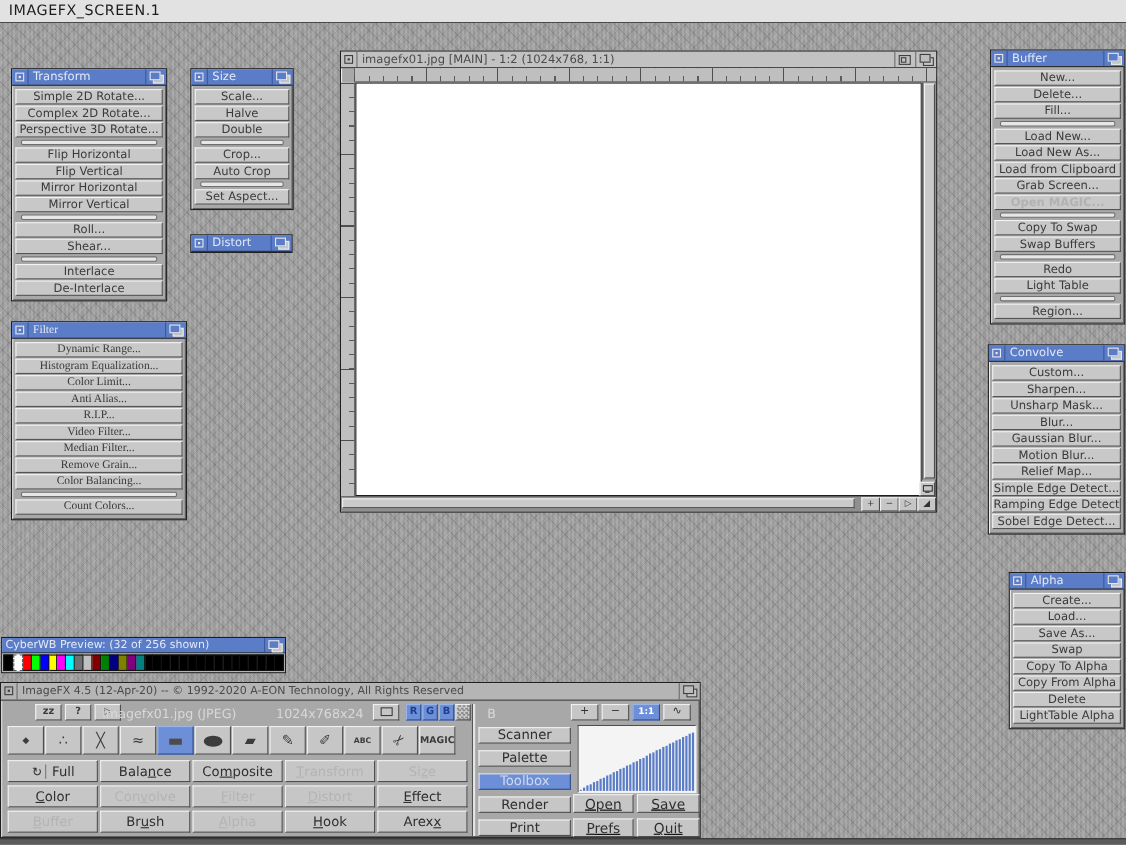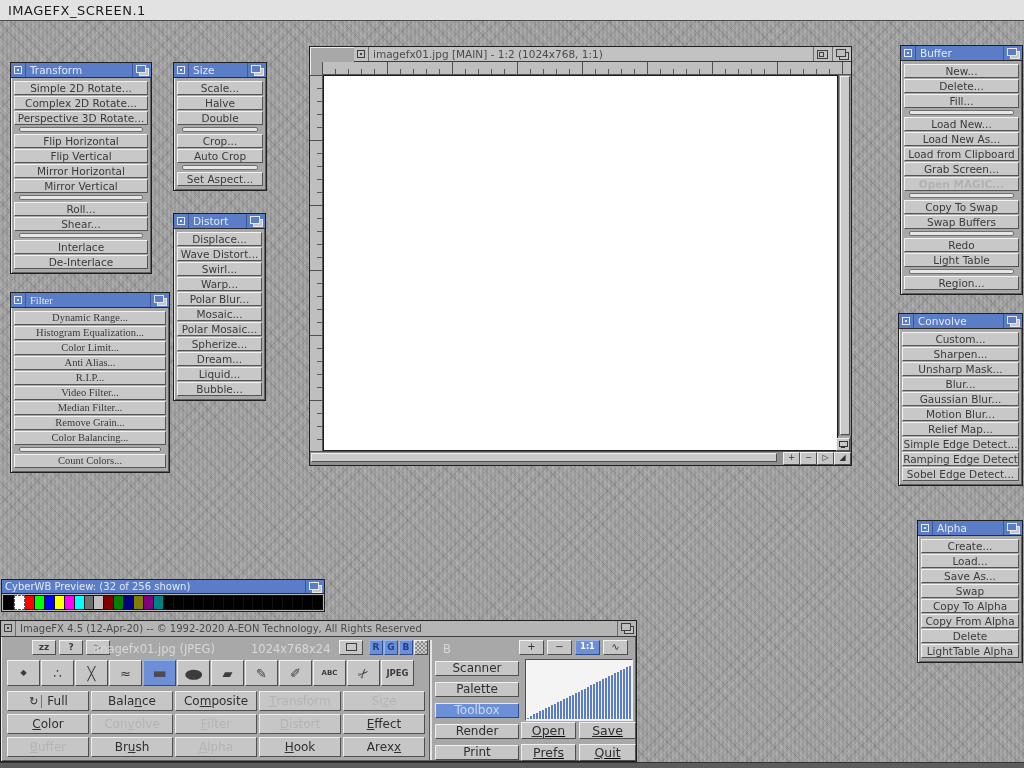--- a/index.html
+++ b/index.html
@@ -47,21 +47,21 @@
 
   .pbody{padding:2px 3px 3px;}
   .pbtn{height:12px;line-height:12px;margin:1px 0;text-align:center;font-size:10.5px;color:#3a3a3a;
         background:#c8c8c8;border:1px solid;border-color:#f2f2f2 #545454 #545454 #f2f2f2;
         white-space:nowrap;overflow:hidden;cursor:default;}
   .pbtn.ghost{color:#b2b2b2;font-weight:bold;}
   .psep{height:3px;margin:2px 5px;background:#e6e6e6;border:1px solid #6f6f6f;border-radius:2px;}
 
   
   .imagewin{left:309px;top:25px;width:543px;height:420px;display:flex;flex-direction:column;}
-  .wtitle{height:14px;background:#c2c2c2;display:flex;align-items:flex-end;border-bottom:1px solid #3c3c3c;margin-left:44px;}
+  .wtitle{height:14px;background:#c2c2c2;display:flex;align-items:flex-end;border-bottom:1px solid #3c3c3c;}
   .wtitle .ttext{color:#4a4a4a;}
   .iw-ruler{height:12px;margin-left:12px;border-bottom:1px solid #555;
     background:
       repeating-linear-gradient(90deg,#4f4f4f 0 1px, rgba(0,0,0,0) 1px 65px),
       linear-gradient(#bfbfbf 0 58%, rgba(0,0,0,0) 58%),
       repeating-linear-gradient(90deg,#5a5a5a 0 1px, rgba(0,0,0,0) 1px 13px),
       #bfbfbf;}
   .iw-mid{flex:1;display:flex;position:relative;}
   .iw-lruler{width:12px;border-right:1px solid #555;
     background:
@@ -76,21 +76,21 @@
   .hscroll{flex:1;background:#8f8f8f;padding:1px;}
   .hthumb{width:99%;height:9px;background:#cacaca;border:1px solid;border-color:#f0f0f0 #4e4e4e #4e4e4e #f0f0f0;box-sizing:border-box;}
   .mini{width:17px;height:13px;box-sizing:border-box;background:#c6c6c6;border:1px solid;border-color:#f0f0f0 #4e4e4e #4e4e4e #f0f0f0;
         font-size:8px;line-height:10px;text-align:center;color:#333;flex:0 0 auto;overflow:hidden;}
   .monbtn{position:absolute;right:1px;bottom:0px;width:14px;height:13px;background:#c6c6c6;
           border:1px solid;border-color:#f0f0f0 #4e4e4e #4e4e4e #f0f0f0;box-sizing:border-box;}
   .monbtn::after{content:"";position:absolute;left:2px;top:2px;width:7px;height:4px;border:1px solid #333;}
   .monbtn::before{content:"";position:absolute;left:4px;top:8px;width:4px;height:1px;background:#333;}
 
   
-  .cyberwb{left:1px;top:558px;width:324px;}
+  .cyberwb{left:1px;top:558px;width:259px;}
   .cw-title{height:13px;background:#5b7dc8;display:flex;align-items:center;border-bottom:1px solid #2d2d2d;}
   .cw-title .ttext{font-size:10px;padding-left:3px;}
   .swrow{display:flex;height:15px;padding:1px;background:#b5b5b5;}
   .swatch{flex:1;border:1px solid #111;border-left:none;box-sizing:border-box;}
   .swatch:first-child{border-left:1px solid #111;}
   .swatch.sel{border:1px dashed #555;}
 
   
   .mainwin{left:0px;top:599px;width:637px;height:142px;}
   .mw-title{position:absolute;left:0;top:0;right:0;height:15px;background:#b5b5b5;display:flex;align-items:center;border-bottom:1px solid #3c3c3c;}
@@ -193,33 +193,20 @@
           <div class="psep"></div>
           <div class="pbtn">Set Aspect...</div>
         </div>
       </div>
     <div class="window" style="left: 173px; top: 192px; width: 93px;">
         <div class="ptitle">
           <span class="gad gclose"></span>
           <span class="ttext">Distort</span>
           <span class="gad gdepth"></span>
         </div>
-        <div class="pbody">
-          <div class="pbtn">Displace...</div>
-          <div class="pbtn">Wave Distort...</div>
-          <div class="pbtn">Swirl...</div>
-          <div class="pbtn">Warp...</div>
-          <div class="pbtn">Polar Blur...</div>
-          <div class="pbtn">Mosaic...</div>
-          <div class="pbtn">Polar Mosaic...</div>
-          <div class="pbtn">Spherize...</div>
-          <div class="pbtn">Dream...</div>
-          <div class="pbtn">Liquid...</div>
-          <div class="pbtn">Bubble...</div>
-        </div>
       </div>
     <div class="window" style="left: 10px; top: 271px; width: 160px; font-family: Liberation Serif, serif;">
         <div class="ptitle">
           <span class="gad gclose"></span>
           <span class="ttext">Filter</span>
           <span class="gad gdepth"></span>
         </div>
         <div class="pbody">
           <div class="pbtn">Dynamic Range...</div>
           <div class="pbtn">Histogram Equalization...</div>
@@ -423,21 +410,21 @@
           <div class="tbtn">
             <span class="tg t-fill-tool">✐</span>
           </div>
           <div class="tbtn">
             <span class="tg t-text-tool">ABC</span>
           </div>
           <div class="tbtn">
             <span class="tg t-scissors-tool">✂</span>
           </div>
           <div class="tbtn">
-            <span class="tg t-undo-button">JPEG</span>
+            <span class="tg t-undo-button">MAGIC</span>
           </div>
         </div>
 
       <div class="mw-abs grid" style="left:6px;top:70px;">
           <div class="grow">
             <div class="gbtn"><span class="cyc">↻</span>Full</div>
             <div class="gbtn">Bala<u>n</u>ce</div>
             <div class="gbtn">Co<u>m</u>posite</div>
             <div class="gbtn ghost"><u>T</u>ransform</div>
             <div class="gbtn ghost">Si<u>z</u>e</div>

